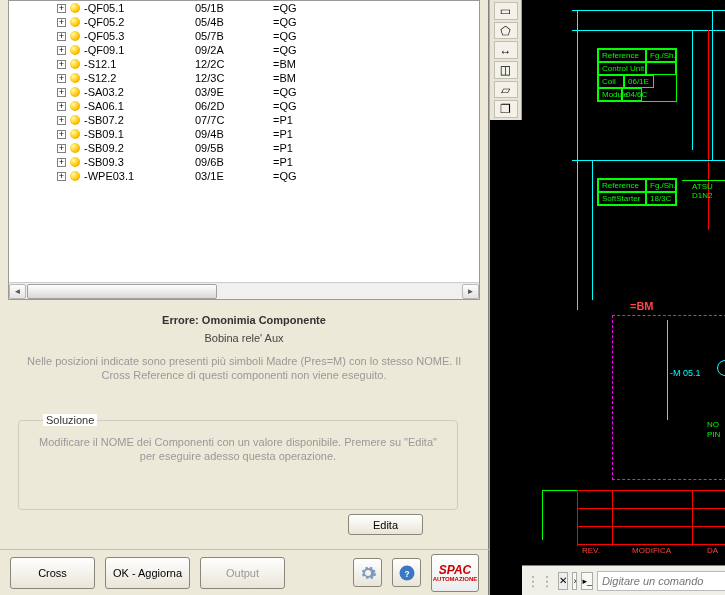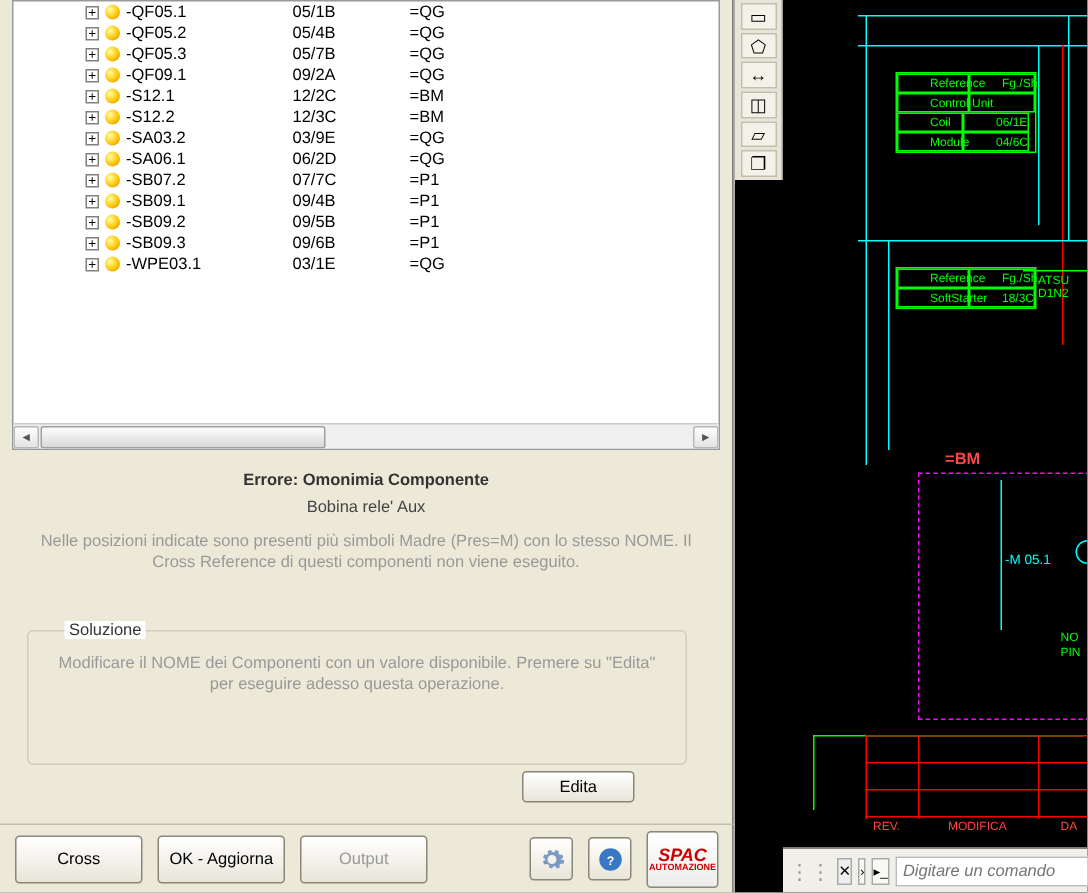--- a/index.html
+++ b/index.html
@@ -40,21 +40,21 @@
   
   .cad-panel { position:absolute; left:490px; top:0; width:235px; height:595px; background:#000; }
   .toolbar-v { position:absolute; left:0; top:0; width:32px; height:120px; background:#e8e5d8; border-right:1px solid #a0a0a0; display:flex; flex-direction:column; gap:2px; padding:2px; align-items:center;}
   .tb-ic { width:24px; height:20px; border:1px solid #c0c0b0; background:#f4f2e8; display:flex; align-items:center; justify-content:center; font-size:12px;}
   .cad-view { position:absolute; left:32px; top:0; right:0; height:565px; overflow:hidden;}
   .hline { position:absolute; height:1px; background:#0ff; }
   .vline { position:absolute; width:1px; background:#0ff; }
   .gline { position:absolute; background:lime;}
   .rline { position:absolute; background:red;}
   .cad-box { position:absolute; border:1px solid lime; }
-  .cad-cell { border:1px solid lime; color:lime; font-size:8px; padding:1px 21px; white-space:nowrap; display:inline-block;}
+  .cad-cell { border:1px solid lime; color:lime; font-size:8px; padding:1px 3px; white-space:nowrap; display:inline-block;}
   .red-text { position:absolute; color:#f44; font-weight:bold; font-size:11px;}
   .lime-text { position:absolute; color:lime; font-size:8px;}
   .cyan-text { position:absolute; color:#0ff; font-size:9px;}
 
   .cmd-bar { position:absolute; left:32px; bottom:0; right:0; height:30px; background:#f0f0e8; border-top:1px solid #808080; display:flex; align-items:center; padding:0 4px; gap:4px;}
   .grip { color:#999; font-size:14px; cursor:move;}
   .xbtn { width:18px; height:18px; border:1px solid #aaa; background:#eee; display:flex; align-items:center; justify-content:center; font-size:10px;}
   .chev { width:16px; height:18px; border:1px solid #aaa; background:#f8f8f4; display:flex; align-items:center; justify-content:center; font-size:9px;}
   .cmd-input { flex:1; height:20px; border:1px solid #bbb; background:#fff; padding:0 4px; font-style:italic; color:#888;}
 

